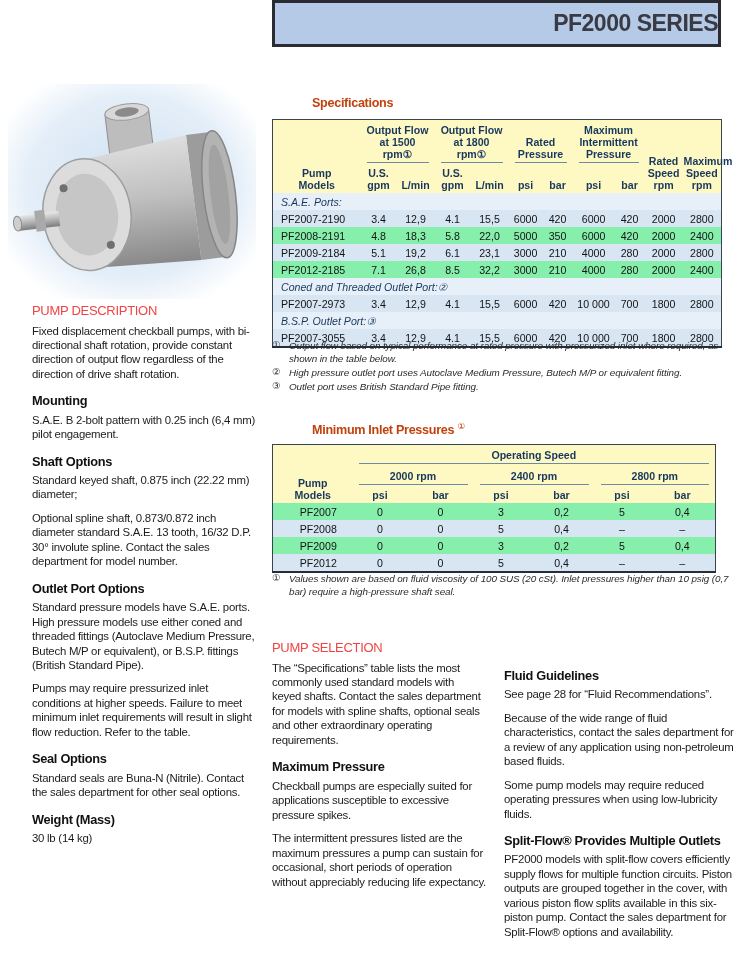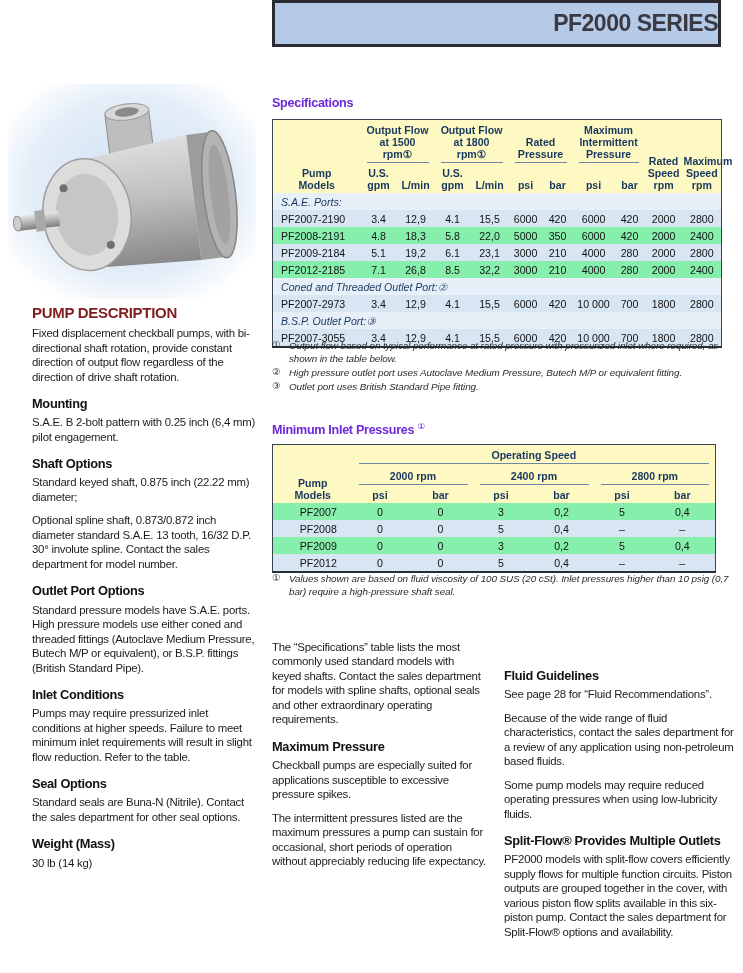--- a/index.html
+++ b/index.html
@@ -11,33 +11,33 @@
   .title-bar { left:272px; top:0; width:449px; height:47px;
                background:#b5cae7; border:3px solid #2b2b34;
                display:flex; align-items:center; justify-content:flex-end; }
   .title-bar h1 { font-size:23px; font-weight:bold; color:#3a3a44; letter-spacing:-0.5px; }
 
   
   .photo { left:8px; top:84px; width:248px; height:215px; }
 
   
   .col { font-size:11.4px; line-height:1.27; letter-spacing:-0.25px; }
-  .col h2 { font-size:15px; font-weight:bold; color:#7f1d1d; letter-spacing:-0.3px;
+  .col h2 { font-size:13px; font-weight:normal; color:#ef4444; letter-spacing:-0.3px;
             margin:13px 0 4px 0; }
   .col h3 { font-size:12.8px; font-weight:bold; color:#111; letter-spacing:-0.3px;
             margin:12px 0 3px 0; }
   .col h2:first-child, .col h3:first-child { margin-top:0; }
   .col p { margin:0 0 9px 0; }
   .left-col  { left:32px;  top:303px; width:224px; }
   .mid-col   { left:272px; top:640px; width:214px; }
   .right-col { left:504px; top:640px; width:235px; }
   .right-col h3:first-child { margin-top:28px; }
 
   
-  .tbl-heading { font-size:12.6px; font-weight:bold; color:#6d28d9; letter-spacing:-0.3px; }
+  .tbl-heading { font-size:12.6px; font-weight:bold; color:#c2410c; letter-spacing:-0.3px;margin-left:40px; }
   .tbl-heading sup { font-size:8.5px; font-weight:normal; }
 
   
   table { border-collapse:collapse; table-layout:fixed; }
   .datatable { border:1.5px solid #38444f; border-bottom:2.5px solid #222e3a;
                font-size:10.6px; }
   .datatable th { background:#fef9c3; color:#17375e; font-weight:bold;
                   text-align:center; vertical-align:bottom; padding:2px 1px; }
   .pre { white-space:pre-line; }
   .grpwrap { padding:2px 3px 0 3px; }
@@ -113,21 +113,20 @@
 <div class="abs col left-col">
   <h2>PUMP DESCRIPTION</h2>
   <p>Fixed displacement checkball pumps, with bi-directional shaft rotation, provide constant direction of output flow regardless of the direction of drive shaft rotation.</p>
   <h3>Mounting</h3>
   <p>S.A.E. B 2-bolt pattern with 0.25 inch (6,4 mm) pilot engagement.</p>
   <h3>Shaft Options</h3>
   <p>Standard keyed shaft, 0.875 inch (22.22 mm) diameter;</p>
   <p>Optional spline shaft, 0.873/0.872 inch diameter standard S.A.E. 13 tooth, 16/32 D.P. 30° involute spline. Contact the sales department for model number.</p>
   <h3>Outlet Port Options</h3>
   <p>Standard pressure models have S.A.E. ports. High pressure models use either coned and threaded fittings (Autoclave Medium Pressure, Butech M/P or equivalent), or B.S.P. fittings (British Standard Pipe).</p>
-  <h3>Inlet Conditions</h3>
   <p>Pumps may require pressurized inlet conditions at higher speeds. Failure to meet minimum inlet requirements will result in slight flow reduction. Refer to the table.</p>
   <h3>Seal Options</h3>
   <p>Standard seals are Buna-N (Nitrile). Contact the sales department for other seal options.</p>
   <h3>Weight (Mass)</h3>
   <p>30 lb (14 kg)</p>
 </div>
 
 <div class="abs tbl-heading" style="left:272px; top:96px;">Specifications</div>
 
 <table class="abs datatable spec-table">
@@ -391,20 +390,21 @@
 </table>
 
 <div class="abs footnotes" style="left:272px; top:572px; width:460px;">
   <div class="fn">
     <span class="fn-mark">①</span>
     <span class="fn-text">Values shown are based on fluid viscosity of 100 SUS (20 cSt). Inlet pressures higher than 10 psig (0,7 bar) require a high-pressure shaft seal.</span>
   </div>
 </div>
 
 <div class="abs col mid-col">
+  <h2>PUMP SELECTION</h2>
   <p>The “Specifications” table lists the most commonly used standard models with keyed shafts. Contact the sales department for models with spline shafts, optional seals and other extraordinary operating requirements.</p>
   <h3>Maximum Pressure</h3>
   <p>Checkball pumps are especially suited for applications susceptible to excessive pressure spikes.</p>
   <p>The intermittent pressures listed are the maximum pressures a pump can sustain for occasional, short periods of operation without appreciably reducing life expectancy.</p>
 </div>
 
 <div class="abs col right-col">
   <h3>Fluid Guidelines</h3>
   <p>See page 28 for “Fluid Recommendations”.</p>
   <p>Because of the wide range of fluid characteristics, contact the sales department for a review of any application using non-petroleum based fluids.</p>

